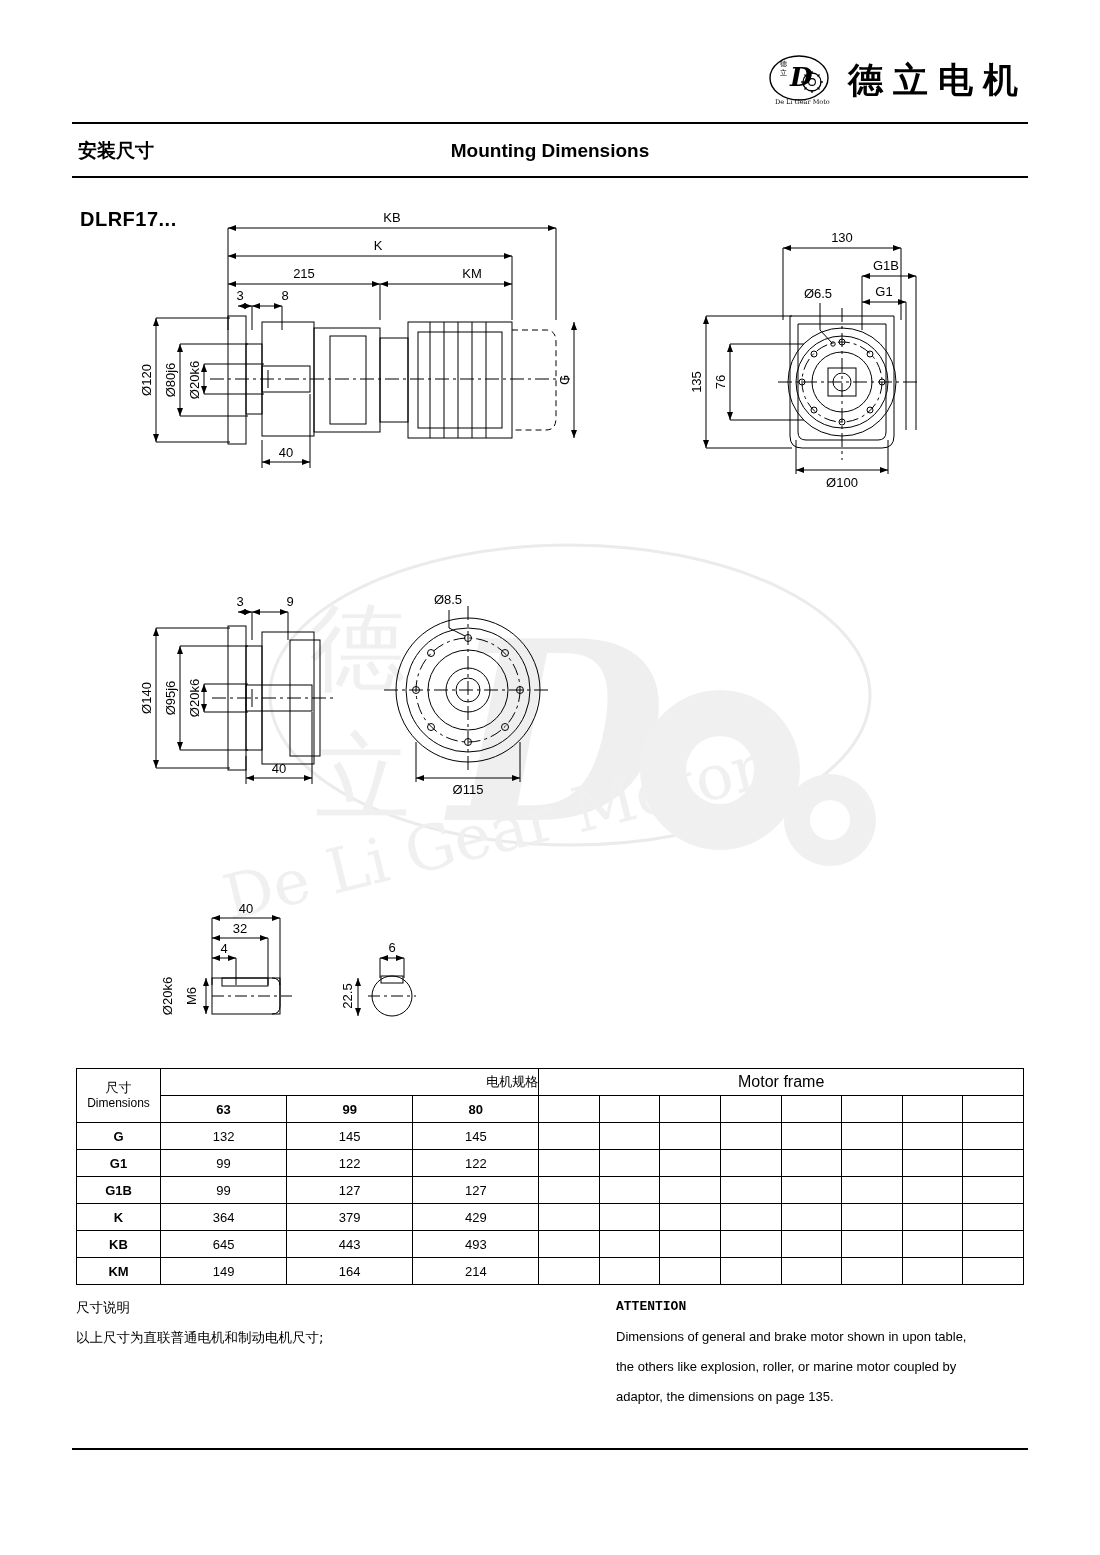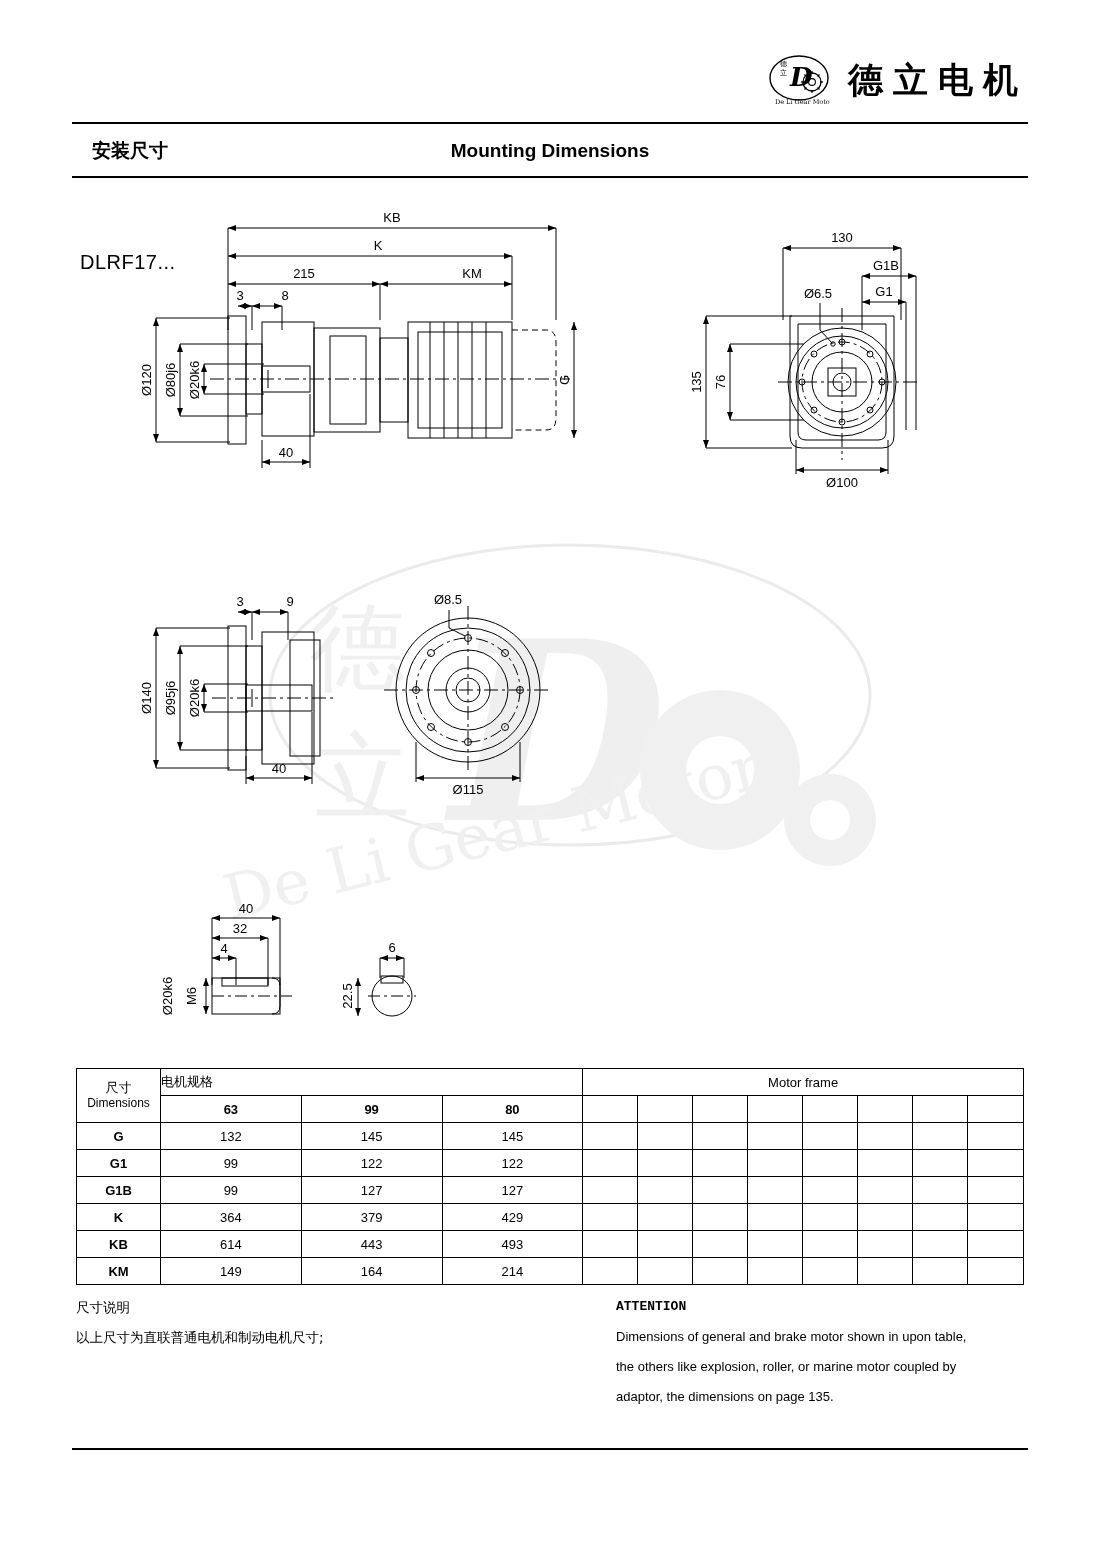--- a/index.html
+++ b/index.html
@@ -26,38 +26,38 @@
     color:#000;
   }
   .header-rule {
     position:absolute; left:72px; right:72px; top:122px;
     border-top:2px solid #000;
   }
   .title-row {
     position:absolute; left:72px; right:72px; top:132px; height:44px;
   }
   .title-cn {
-    position:absolute; left:20px; top:6px;
+    position:absolute; left:6px; top:6px;
     font-family:"DejaVu Sans", sans-serif;
     font-size:19px; font-weight:bold;
   }
   .title-en {
     position:absolute; left:0; right:0; top:8px;
     text-align:center;
     font-size:19px; font-weight:bold;
   }
   .title-rule {
     position:absolute; left:72px; right:72px; top:176px;
     border-top:2px solid #000;
   }
 
   
   .model-label {
     position:absolute; left:80px; top:208px;
-    font-size:20px; font-weight:normal; letter-spacing:0.5px;margin-top:43px;
+    font-size:20px; font-weight:bold; letter-spacing:0.5px;
   }
 
   
   .watermark {
     position:absolute; left:220px; top:520px;
     width:700px; height:420px;
     pointer-events:none;
     opacity:0.5;
   }
 
@@ -79,23 +79,23 @@
     vertical-align:middle;
     padding:0;
     font-weight:normal;
   }
   .dim-table .hdr-dim {
     width:84px; font-size:12px; line-height:1.25; padding:2px 0;
   }
   .dim-table .hdr-dim .cn { font-family:"DejaVu Sans", sans-serif; font-size:13px; }
   .dim-table .hdr-dim .en { font-size:12px; }
   .dim-table .frame-cn {
-    font-family:"DejaVu Sans", sans-serif; font-size:13px; text-align:left; padding-left:0;
-  }
-  .dim-table .frame-en { font-size:13px; }
+    font-family:"DejaVu Sans", sans-serif; font-size:13px; text-align:right; padding-left:0;
+  }
+  .dim-table .frame-en { font-size:16px; }
   .dim-table .rowlabel { font-weight:bold; font-size:13px; }
   .dim-table .framenum { font-weight:bold; font-size:13px; }
   .dim-table td.val { font-size:13px; }
 
   
   .notes-cn {
     position:absolute; left:76px; top:1292px; width:440px;
     font-family:"DejaVu Sans", sans-serif;
     font-size:13.5px; line-height:30px;
   }
@@ -490,21 +490,21 @@
         <td class="val"></td>
         <td class="val"></td>
         <td class="val"></td>
         <td class="val"></td>
         <td class="val"></td>
         <td class="val"></td>
       </tr>
 
       <tr>
         <td class="rowlabel">KB</td>
-        <td class="val">614</td>
+        <td class="val">645</td>
         <td class="val">443</td>
         <td class="val">493</td>
         <td class="val"></td>
         <td class="val"></td>
         <td class="val"></td>
         <td class="val"></td>
         <td class="val"></td>
         <td class="val"></td>
         <td class="val"></td>
         <td class="val"></td>

